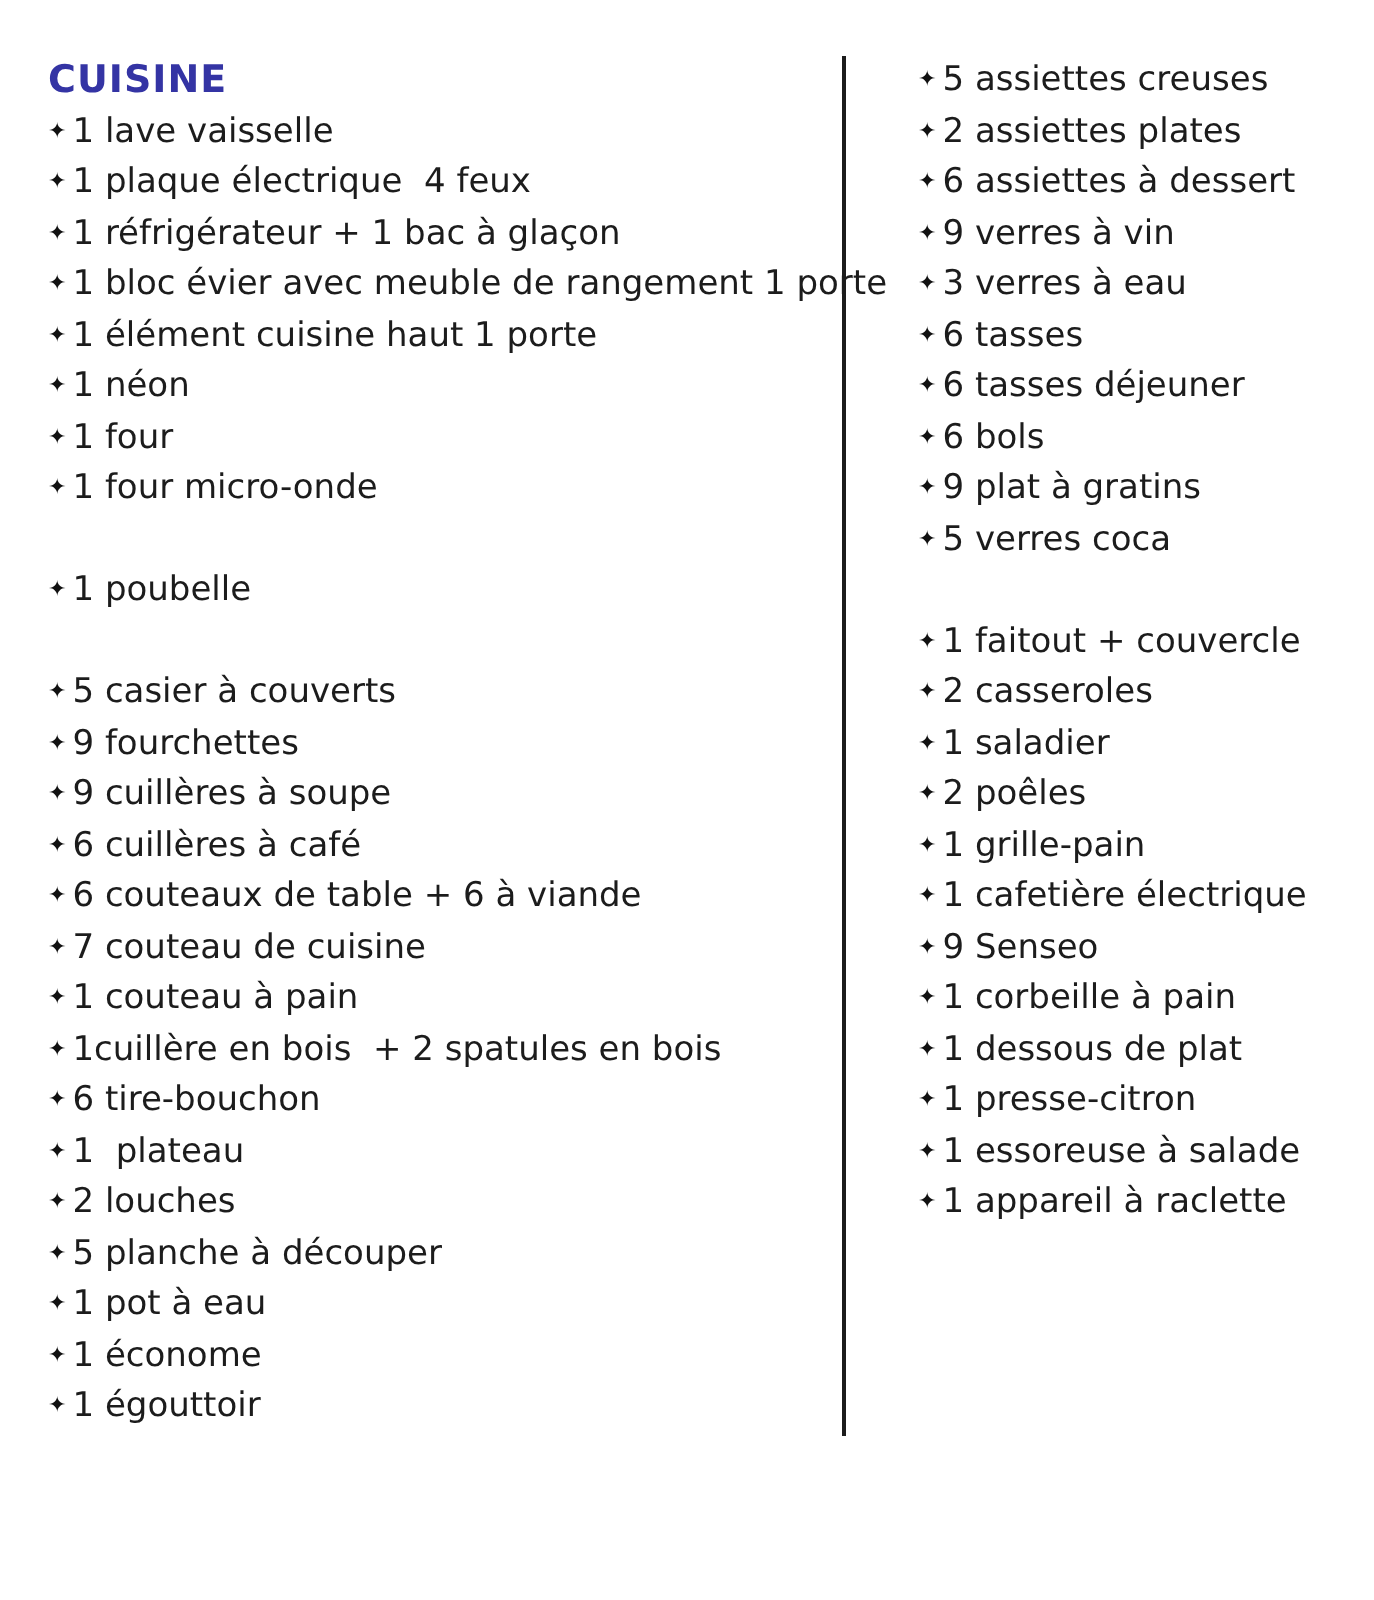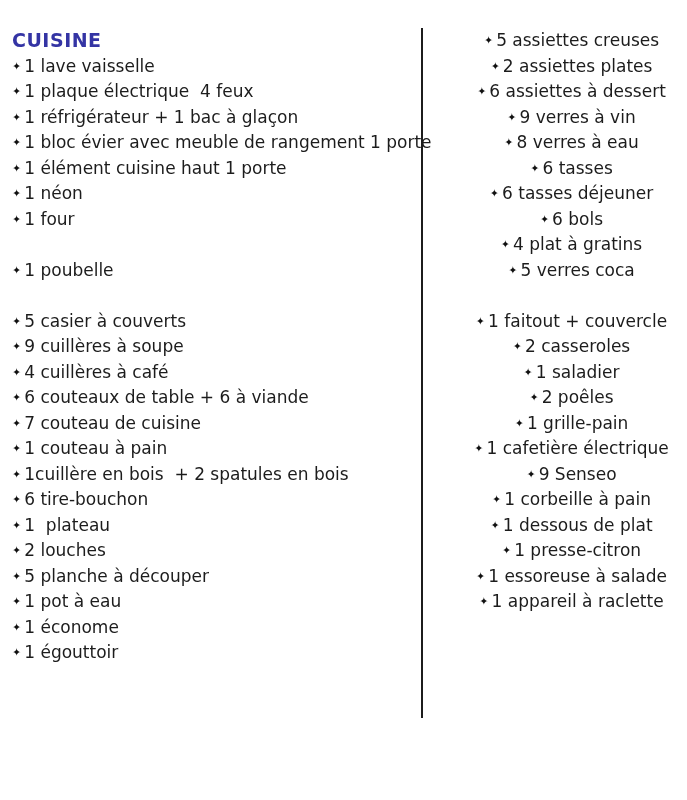--- a/index.html
+++ b/index.html
@@ -18,22 +18,22 @@
   }
   .page {
     position: absolute;
     inset: 0;
     background: #ffffff;
   }
   .column {
     position: absolute;
     top: 28px;
   }
-  .column.left  { left: 12px;   width: 410px; }
-  .column.right { left: 459px; width: 225px; text-align: center; }
+  .column.left  { left: 24px;   width: 410px; }
+  .column.right { left: 459px; width: 225px; }
   .divider {
     position: absolute;
     left: 421px;
     top: 28px;
     width: 2px;
     height: 690px;
     background: #1c1c1c;
   }
   .row {
     height: 25.5px;
@@ -66,51 +66,53 @@
 <div class="page">
   <div class="column left">
       <div class="row heading">CUISINE</div>
       <div class="row item"><span class="bullet">✦</span><span class="label">1 lave vaisselle</span></div>
       <div class="row item"><span class="bullet">✦</span><span class="label">1 plaque électrique  4 feux</span></div>
       <div class="row item"><span class="bullet">✦</span><span class="label">1 réfrigérateur + 1 bac à glaçon</span></div>
       <div class="row item"><span class="bullet">✦</span><span class="label">1 bloc évier avec meuble de rangement 1 porte</span></div>
       <div class="row item"><span class="bullet">✦</span><span class="label">1 élément cuisine haut 1 porte</span></div>
       <div class="row item"><span class="bullet">✦</span><span class="label">1 néon</span></div>
       <div class="row item"><span class="bullet">✦</span><span class="label">1 four</span></div>
+      <div class="row item"><span class="bullet">✦</span><span class="label">1 four micro-onde</span></div>
       <div class="row blank"></div>
       <div class="row item"><span class="bullet">✦</span><span class="label">1 poubelle</span></div>
       <div class="row blank"></div>
       <div class="row item"><span class="bullet">✦</span><span class="label">5 casier à couverts</span></div>
+      <div class="row item"><span class="bullet">✦</span><span class="label">9 fourchettes</span></div>
       <div class="row item"><span class="bullet">✦</span><span class="label">9 cuillères à soupe</span></div>
-      <div class="row item"><span class="bullet">✦</span><span class="label">4 cuillères à café</span></div>
+      <div class="row item"><span class="bullet">✦</span><span class="label">6 cuillères à café</span></div>
       <div class="row item"><span class="bullet">✦</span><span class="label">6 couteaux de table + 6 à viande</span></div>
       <div class="row item"><span class="bullet">✦</span><span class="label">7 couteau de cuisine</span></div>
       <div class="row item"><span class="bullet">✦</span><span class="label">1 couteau à pain</span></div>
       <div class="row item"><span class="bullet">✦</span><span class="label">1cuillère en bois  + 2 spatules en bois</span></div>
       <div class="row item"><span class="bullet">✦</span><span class="label">6 tire-bouchon</span></div>
       <div class="row item"><span class="bullet">✦</span><span class="label">1  plateau</span></div>
       <div class="row item"><span class="bullet">✦</span><span class="label">2 louches</span></div>
       <div class="row item"><span class="bullet">✦</span><span class="label">5 planche à découper</span></div>
       <div class="row item"><span class="bullet">✦</span><span class="label">1 pot à eau</span></div>
       <div class="row item"><span class="bullet">✦</span><span class="label">1 économe</span></div>
       <div class="row item"><span class="bullet">✦</span><span class="label">1 égouttoir</span></div>
     </div>
 
   <div class="divider"></div>
 
   <div class="column right">
       <div class="row item"><span class="bullet">✦</span><span class="label">5 assiettes creuses</span></div>
       <div class="row item"><span class="bullet">✦</span><span class="label">2 assiettes plates</span></div>
       <div class="row item"><span class="bullet">✦</span><span class="label">6 assiettes à dessert</span></div>
       <div class="row item"><span class="bullet">✦</span><span class="label">9 verres à vin</span></div>
-      <div class="row item"><span class="bullet">✦</span><span class="label">8 verres à eau</span></div>
+      <div class="row item"><span class="bullet">✦</span><span class="label">3 verres à eau</span></div>
       <div class="row item"><span class="bullet">✦</span><span class="label">6 tasses</span></div>
       <div class="row item"><span class="bullet">✦</span><span class="label">6 tasses déjeuner</span></div>
       <div class="row item"><span class="bullet">✦</span><span class="label">6 bols</span></div>
-      <div class="row item"><span class="bullet">✦</span><span class="label">4 plat à gratins</span></div>
+      <div class="row item"><span class="bullet">✦</span><span class="label">9 plat à gratins</span></div>
       <div class="row item"><span class="bullet">✦</span><span class="label">5 verres coca</span></div>
       <div class="row blank"></div>
       <div class="row item"><span class="bullet">✦</span><span class="label">1 faitout + couvercle</span></div>
       <div class="row item"><span class="bullet">✦</span><span class="label">2 casseroles</span></div>
       <div class="row item"><span class="bullet">✦</span><span class="label">1 saladier</span></div>
       <div class="row item"><span class="bullet">✦</span><span class="label">2 poêles</span></div>
       <div class="row item"><span class="bullet">✦</span><span class="label">1 grille-pain</span></div>
       <div class="row item"><span class="bullet">✦</span><span class="label">1 cafetière électrique</span></div>
       <div class="row item"><span class="bullet">✦</span><span class="label">9 Senseo</span></div>
       <div class="row item"><span class="bullet">✦</span><span class="label">1 corbeille à pain</span></div>

